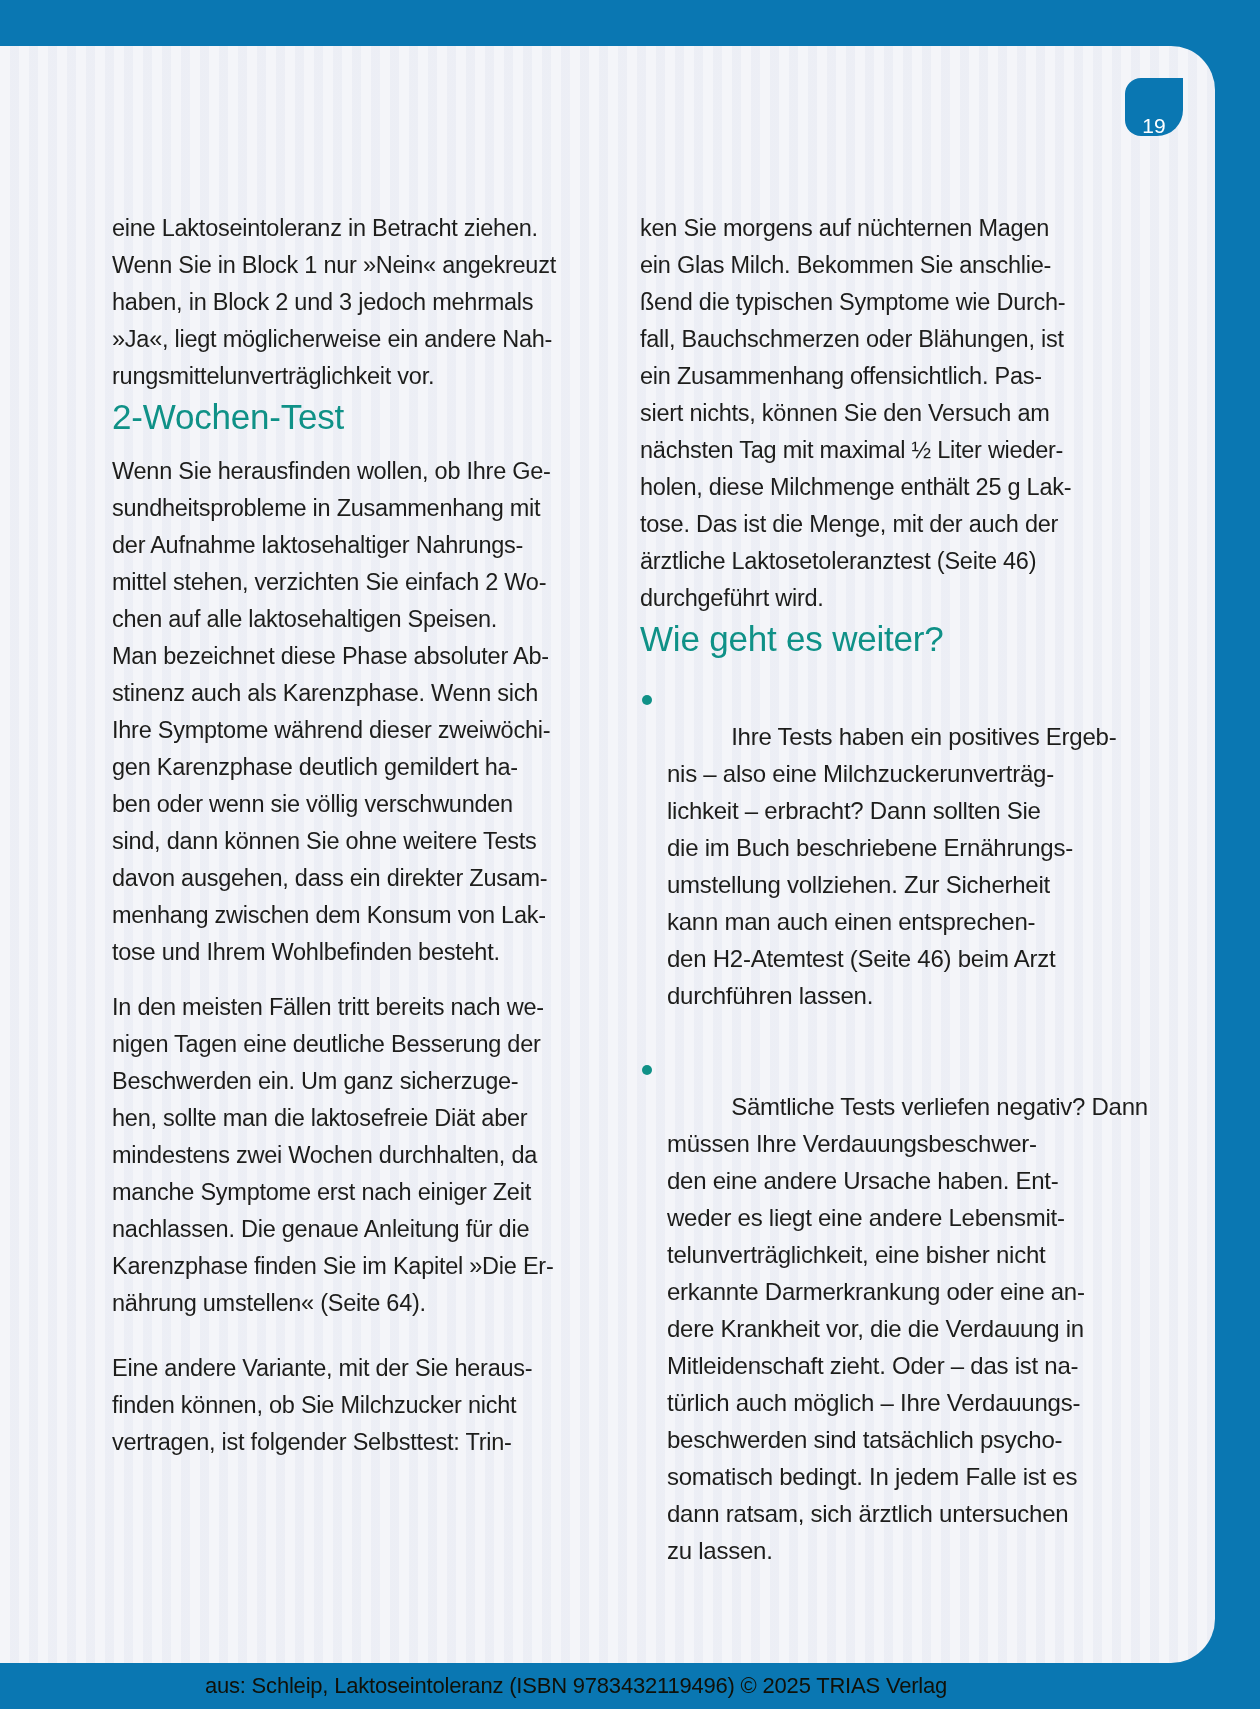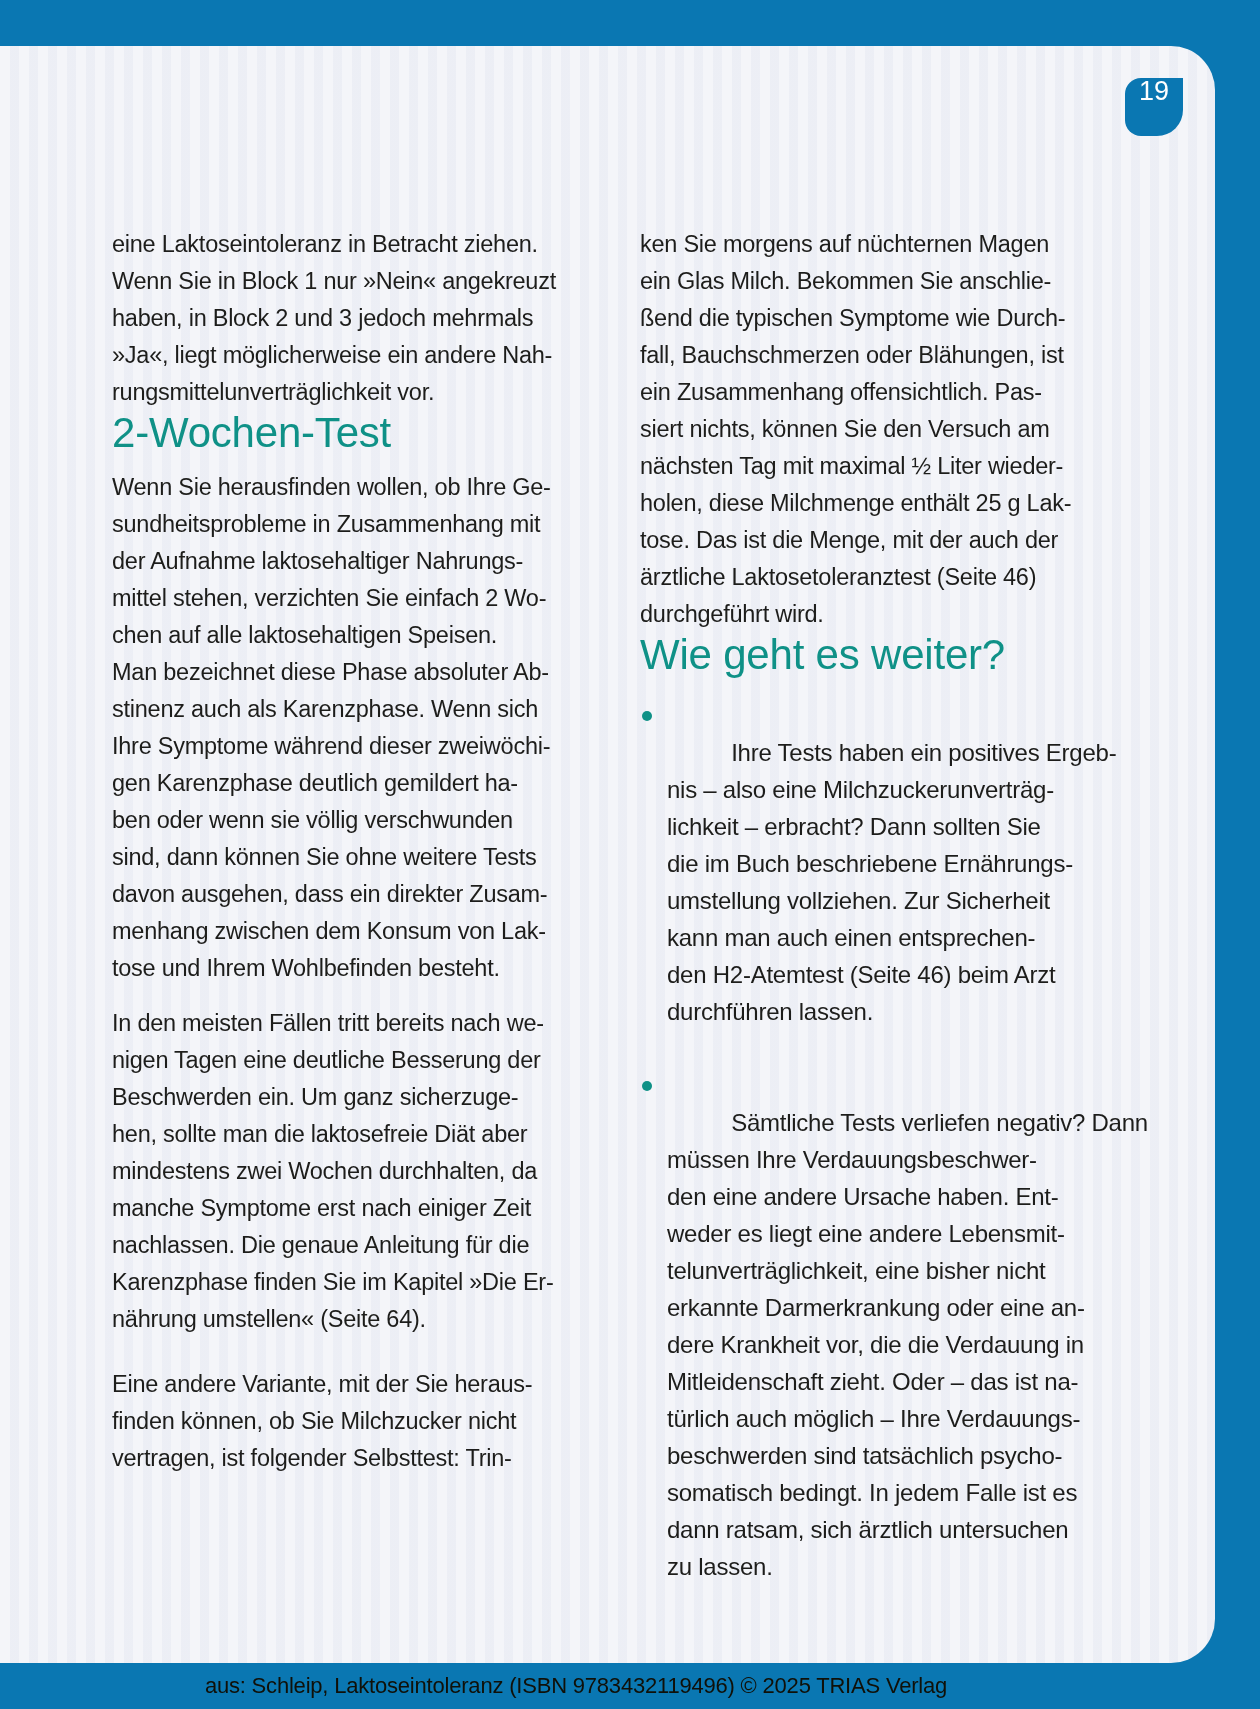--- a/index.html
+++ b/index.html
@@ -22,37 +22,37 @@
       repeating-linear-gradient(90deg,
         rgba(255,255,255,0.0) 0 10px,
         rgba(222,226,238,0.35) 10px 19px),
       var(--page-bg);
     border-radius:0 44px 44px 0;
   }
   .badge{
     position:absolute;left:1125px;top:32px;width:58px;height:58px;
     background:var(--frame-blue);
     border-radius:16px 0 26px 16px;
-    display:flex;align-items:flex-start;justify-content:center;
-    color:var(--badge-text);font-size:27px;line-height:1;
+    display:flex;align-items:flex-end;justify-content:center;
+    color:var(--badge-text);font-size:21px;line-height:1;
   }
   .columns{
-    position:absolute;left:112px;top:180px;
+    position:absolute;left:112px;top:164px;
     display:flex;gap:53px;
   }
   .col{width:475px;}
   .para{
     margin:0;
     font-size:23.5px;line-height:37px;letter-spacing:-0.25px;
     color:var(--body-text);
     white-space:pre;
   }
   h2.sect{
     margin:0;font-weight:normal;
-    font-size:42px;line-height:44px;letter-spacing:-0.2px;
+    font-size:35px;line-height:44px;letter-spacing:-0.2px;
     color:var(--heading-teal);
     white-space:pre;
   }
   .h-after-para{margin-top:44px;}
   .p-after-h{margin-top:14px;}
   .p-gap{margin-top:18px;}
   .h2-left{margin-top:22px;}
   .p-after-h2{margin-top:28px;}
   .h-right{margin-top:42px;}
   .bullets{margin-top:20px;}

